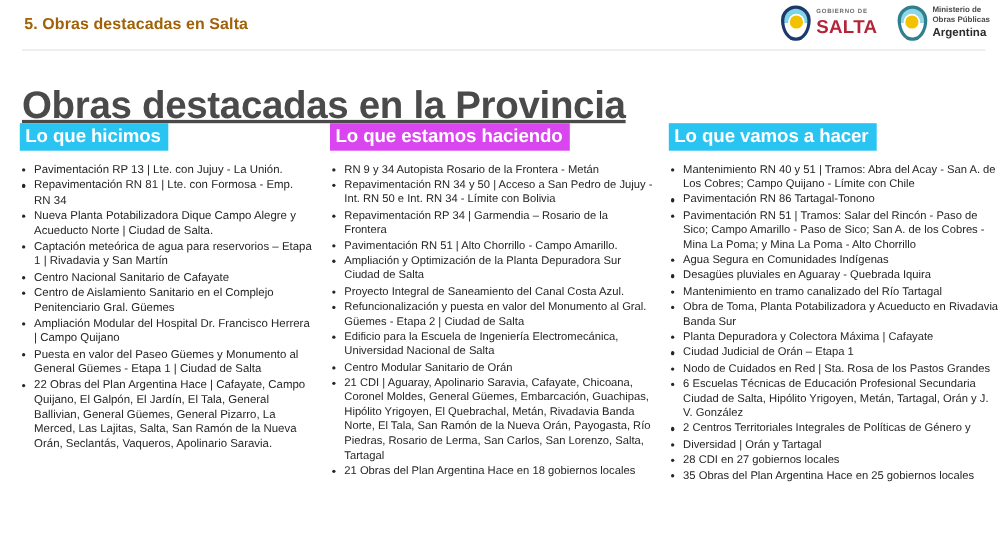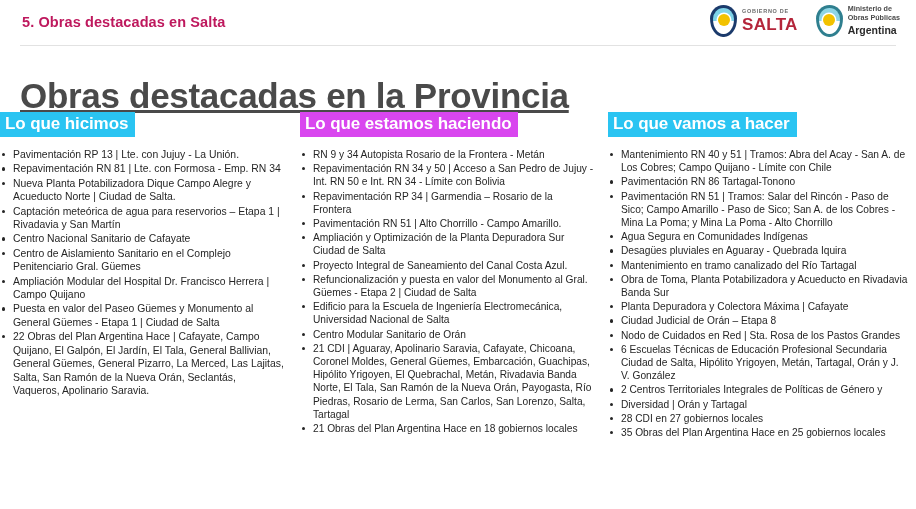--- a/index.html
+++ b/index.html
@@ -22,21 +22,21 @@
     left: 0; top: 0;
     width: 916px;
     height: 46px;
   }
   .section-label {
     position: absolute;
     left: 22px;
     top: 14px;
     font-size: 14.5px;
     font-weight: 600;
-    color: #be185d;
+    color: #a16207;
     letter-spacing: .1px;
     white-space: nowrap;
   }
   .topbar-rule {
     position: absolute;
     left: 20px;
     top: 45px;
     width: 876px;
     height: 1px;
     background: #e2e2e2;
@@ -138,21 +138,21 @@
 
   
   .columns {
     position: absolute;
     left: 0;
     top: 112px;
     width: 916px;
     display: flex;
   }
   .col { box-sizing: border-box; }
-  .col-1 { width: 290px; padding-right: 6px; }
+  .col-1 { width: 290px; padding-left: 18px; padding-right: 6px; }
   .col-2 { width: 310px; padding-left: 10px; padding-right: 6px; }
   .col-3 { width: 316px; padding-left: 8px; padding-right: 6px; }
 
   .col-head {
     display: inline-block;
     background: #2ac4f2;
     color: #ffffff;
     font-size: 17px;
     font-weight: 700;
     padding: 2px 7px 3px 5px;
@@ -267,21 +267,21 @@
     <div class="col-head" style="background: rgb(42, 196, 242);">Lo que vamos a hacer</div>
     <ul class="items">
         <li>Mantenimiento RN 40 y 51 | Tramos: Abra del Acay - San A. de Los Cobres; Campo Quijano - Límite con Chile</li>
         <li>Pavimentación RN 86 Tartagal-Tonono</li>
         <li>Pavimentación RN 51 | Tramos: Salar del Rincón - Paso de Sico; Campo Amarillo - Paso de Sico; San A. de los Cobres - Mina La Poma; y Mina La Poma - Alto Chorrillo</li>
         <li>Agua Segura en Comunidades Indígenas</li>
         <li>Desagües pluviales en Aguaray - Quebrada Iquira</li>
         <li>Mantenimiento en tramo canalizado del Río Tartagal</li>
         <li>Obra de Toma, Planta Potabilizadora y Acueducto en Rivadavia Banda Sur</li>
         <li>Planta Depuradora y Colectora Máxima | Cafayate</li>
-        <li>Ciudad Judicial de Orán – Etapa 8</li>
+        <li>Ciudad Judicial de Orán – Etapa 1</li>
         <li>Nodo de Cuidados en Red | Sta. Rosa de los Pastos Grandes</li>
         <li>6 Escuelas Técnicas de Educación Profesional Secundaria Ciudad de Salta, Hipólito Yrigoyen, Metán, Tartagal, Orán y  J. V. González</li>
         <li>2 Centros Territoriales Integrales de Políticas de Género y</li>
         <li>Diversidad | Orán y Tartagal</li>
         <li>28 CDI en 27 gobiernos locales</li>
         <li>35 Obras del Plan Argentina Hace en 25 gobiernos locales</li>
       </ul>
   </div>
 
 </div>

